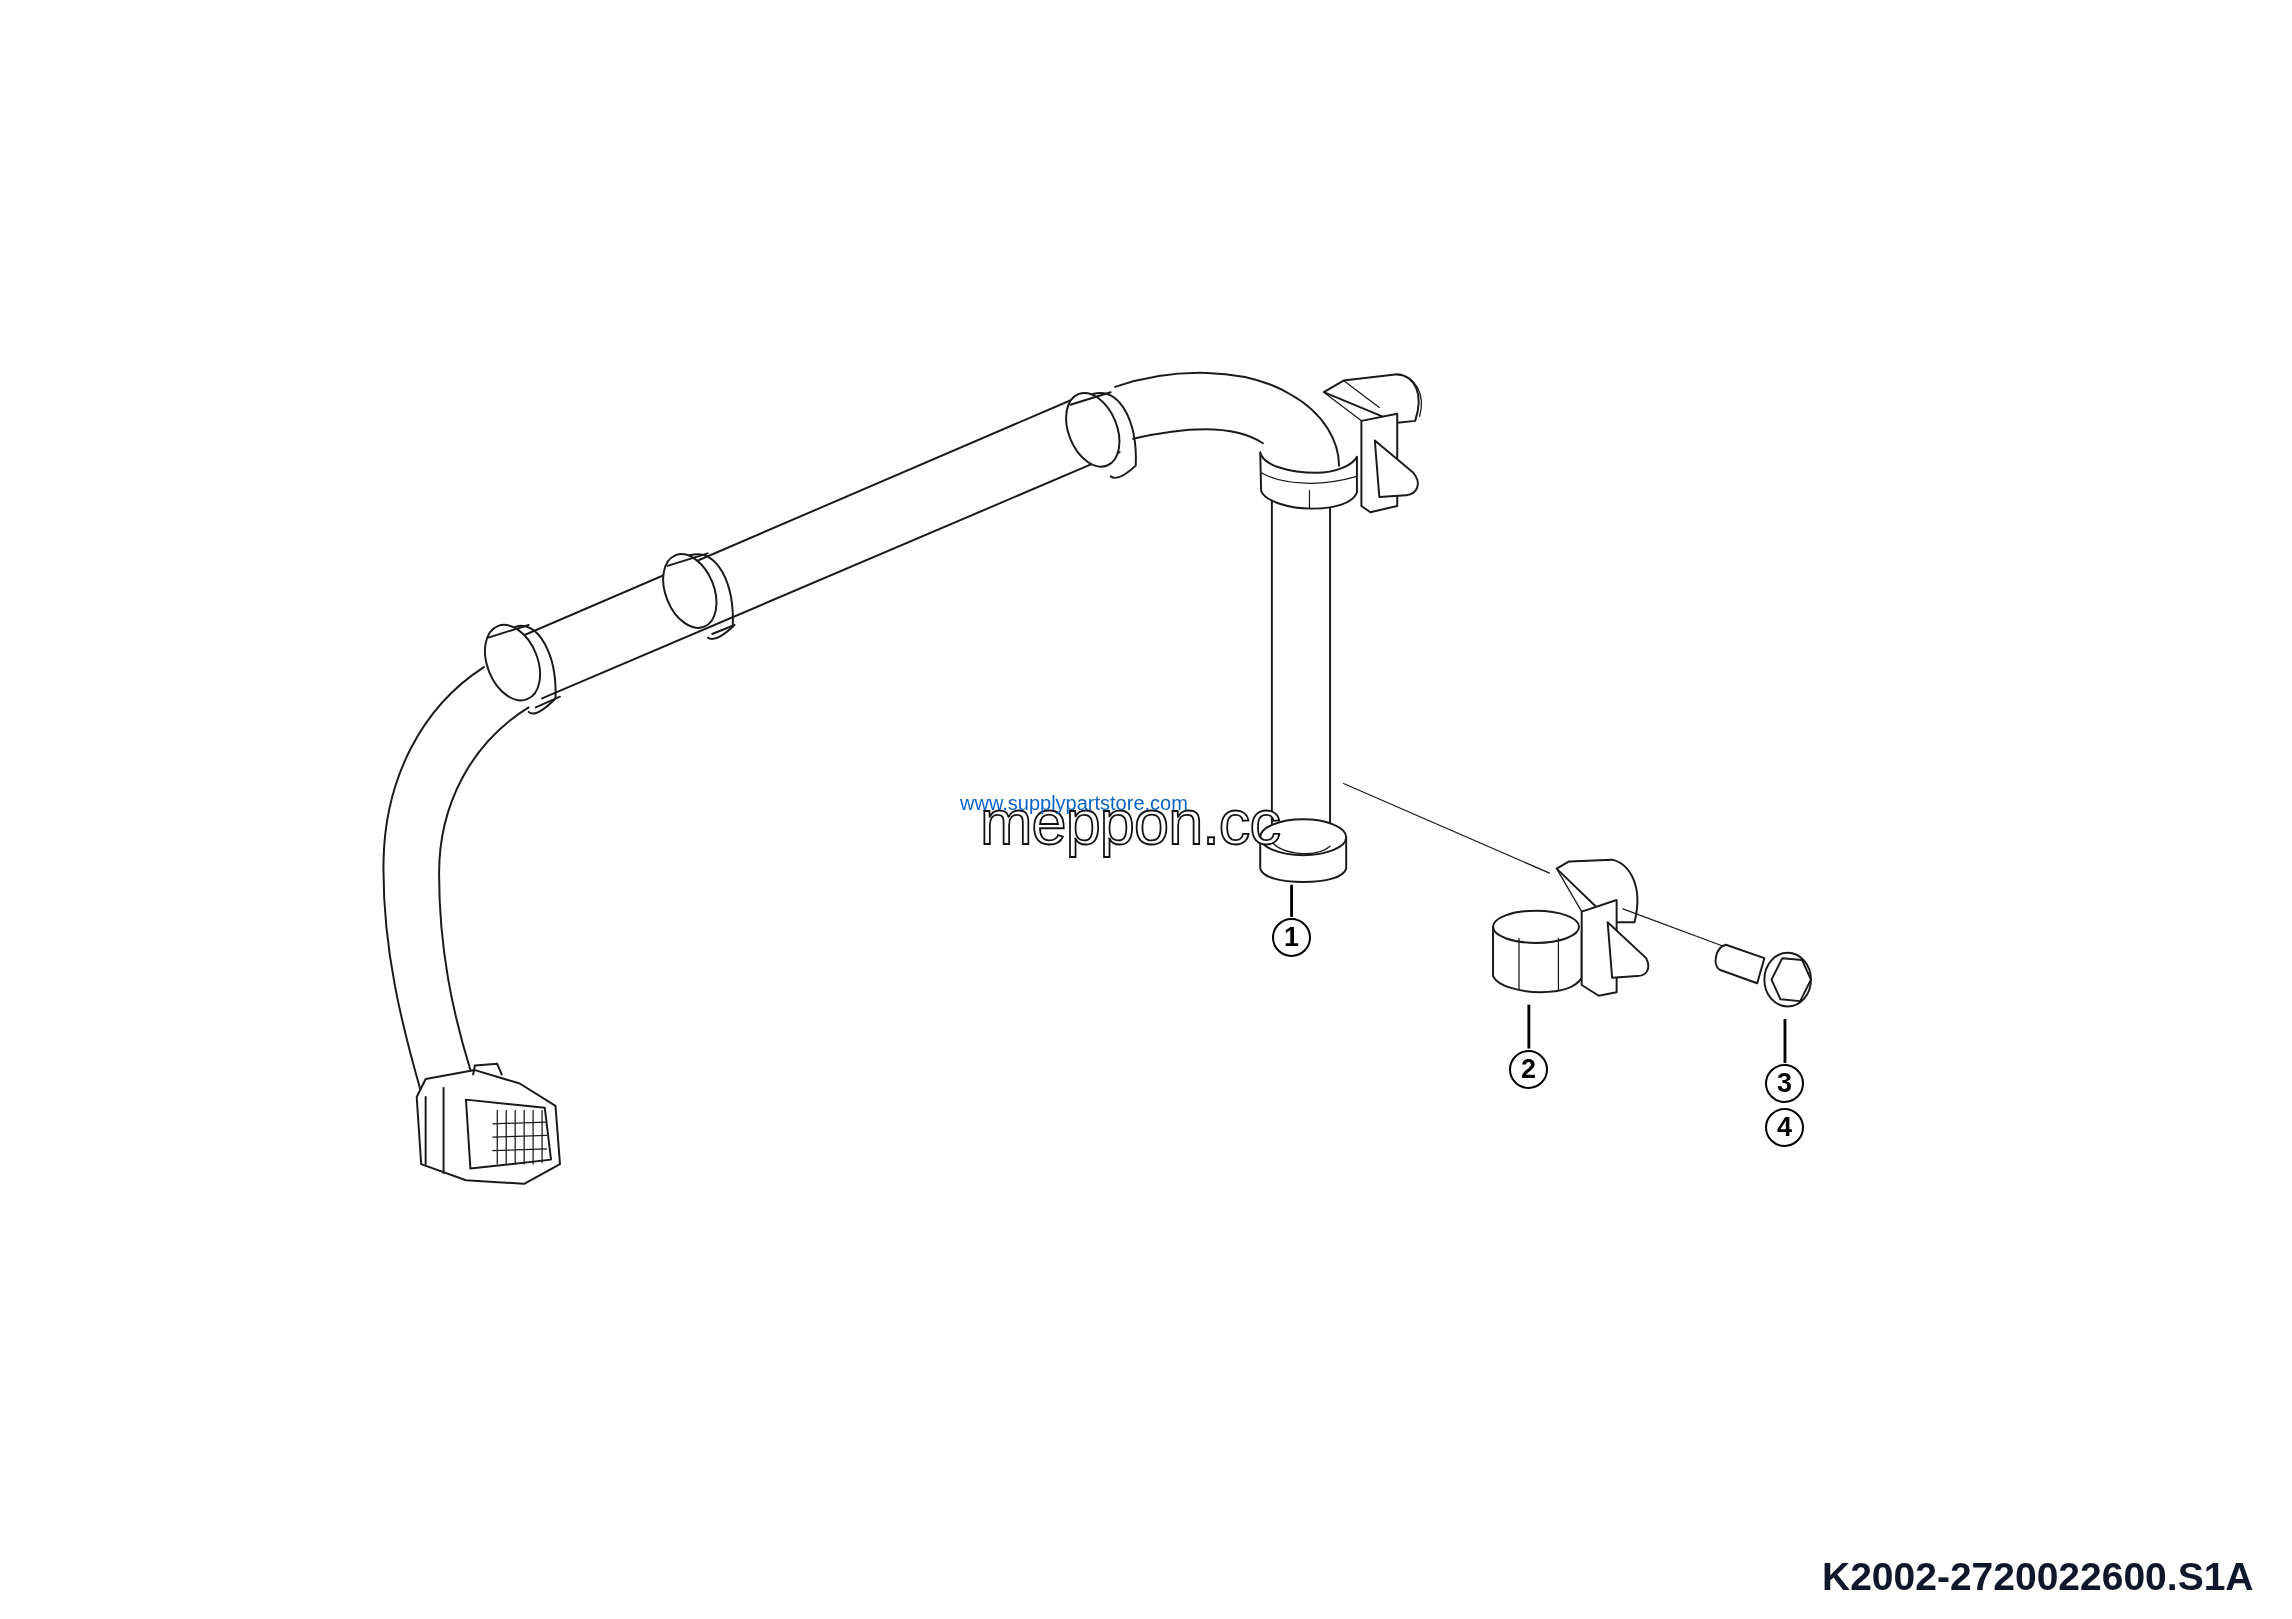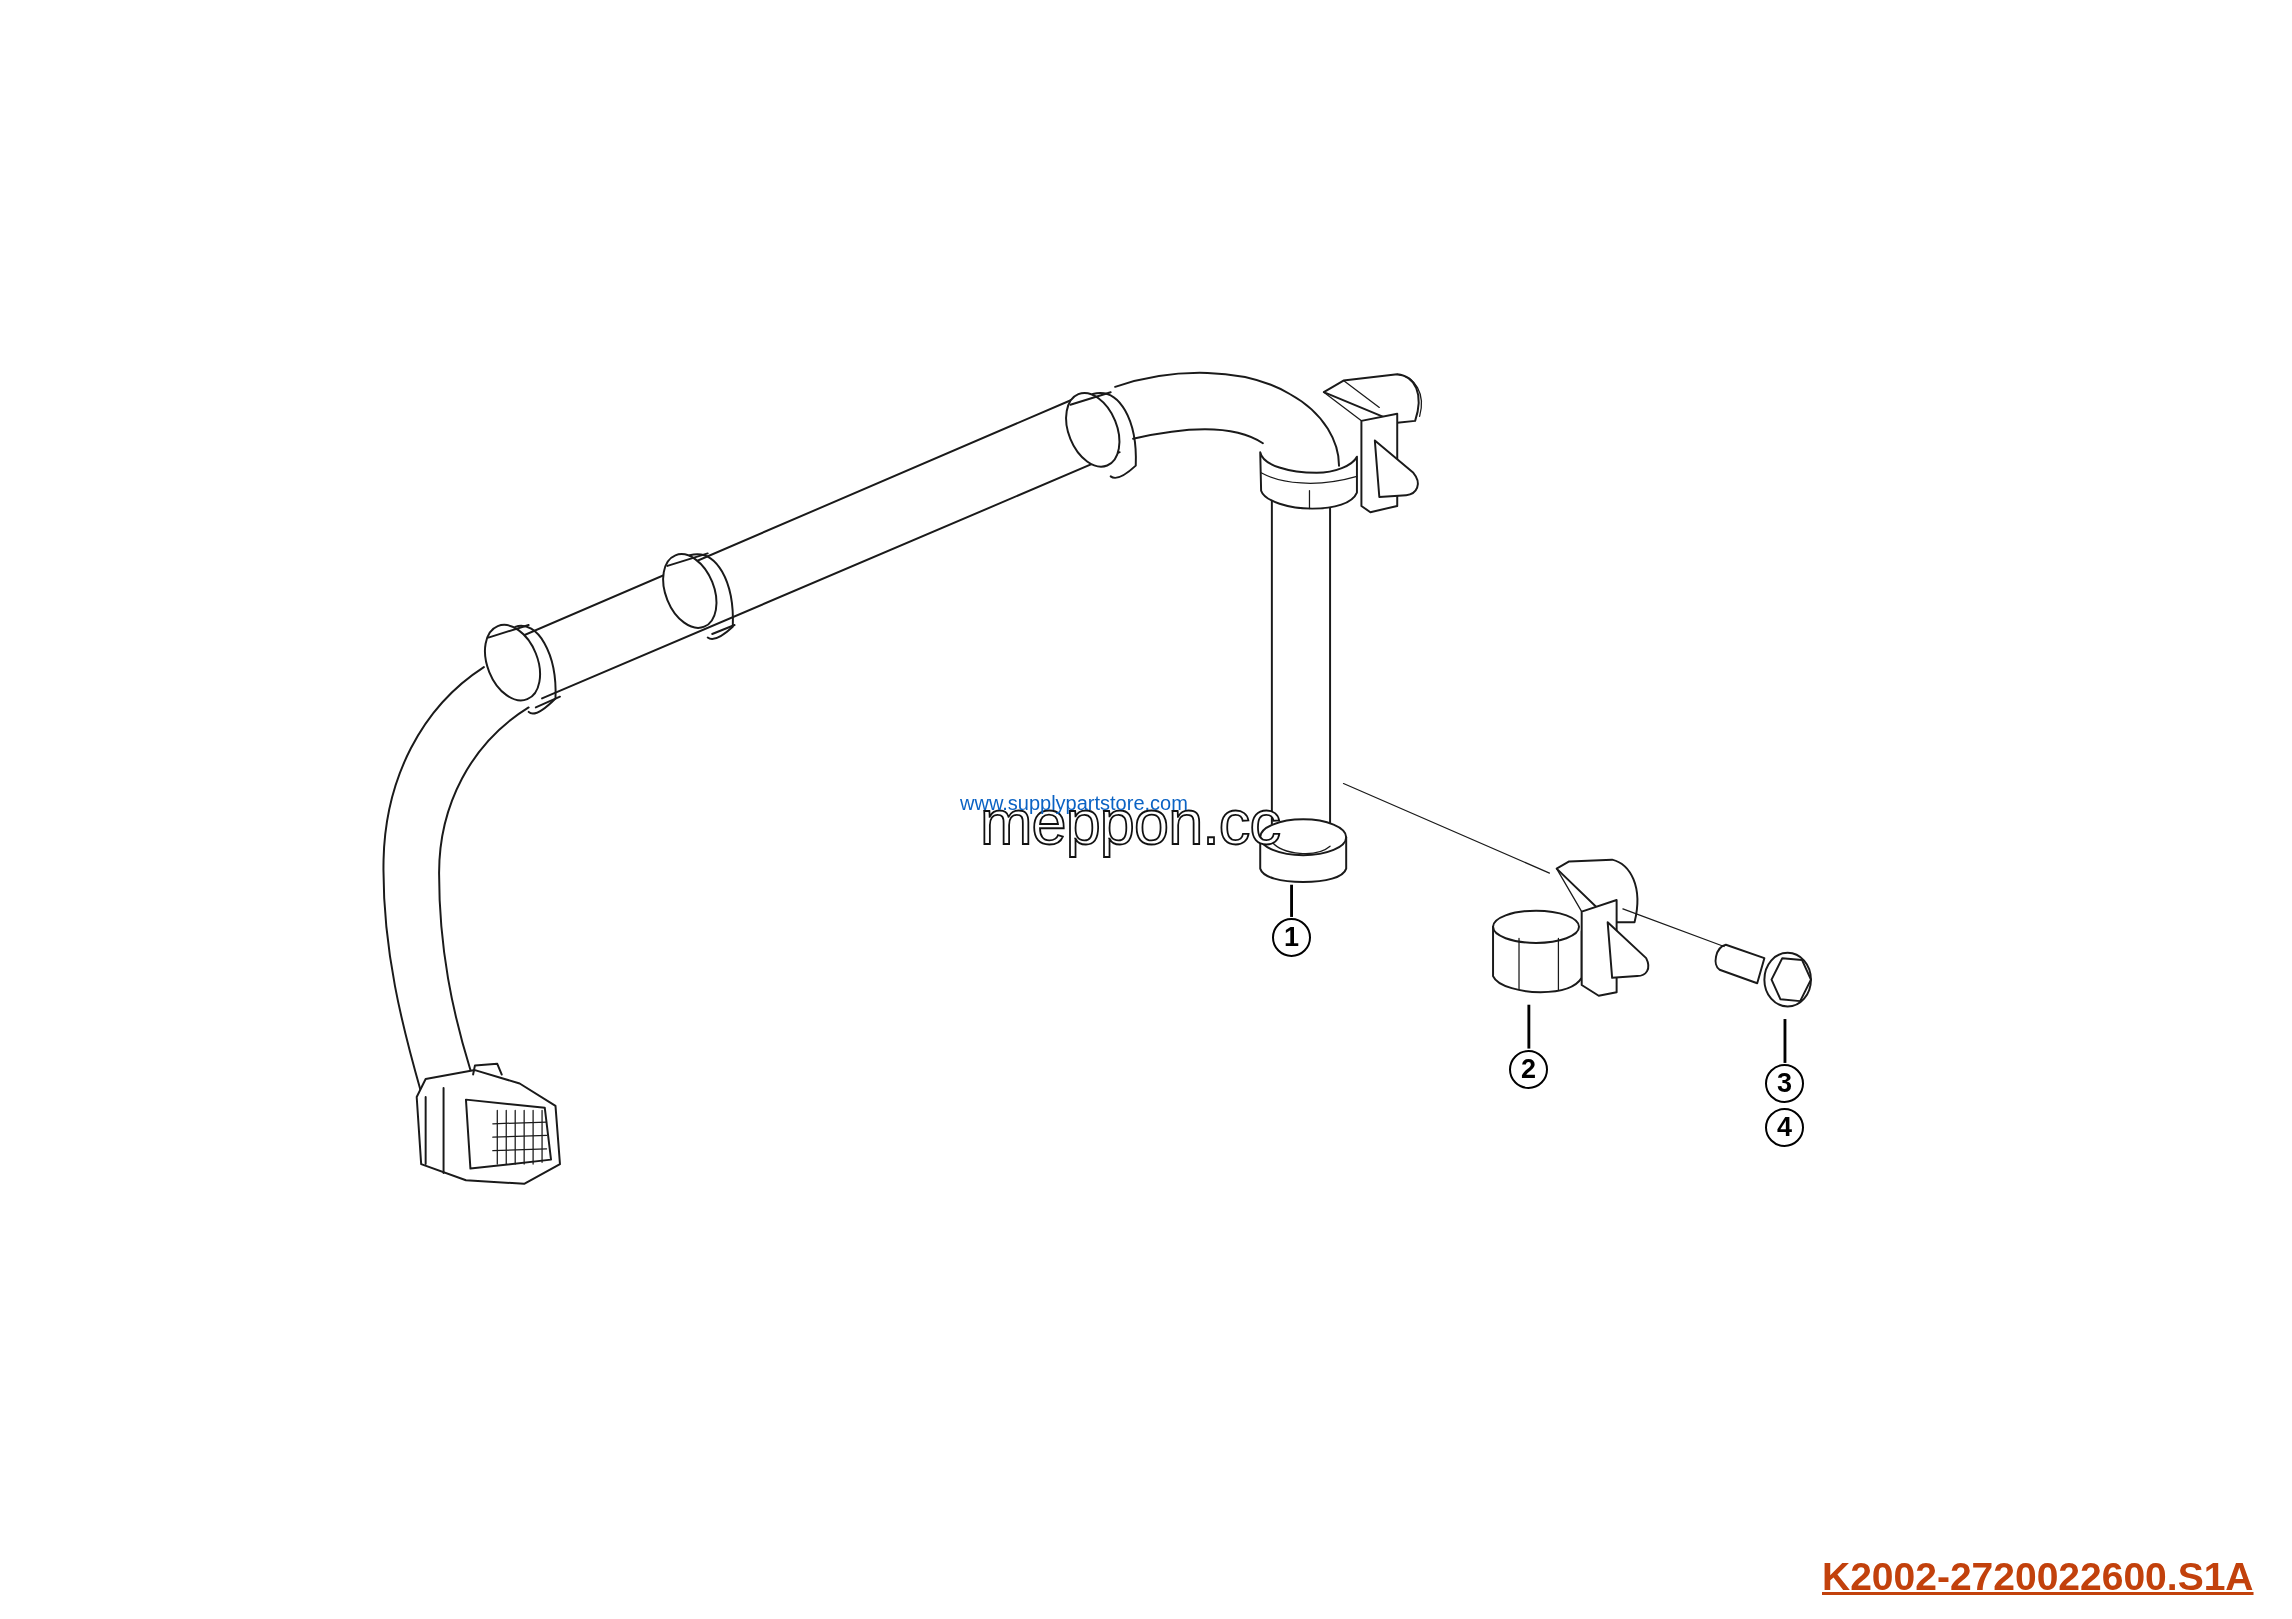--- a/index.html
+++ b/index.html
@@ -6,21 +6,21 @@
   body { width:2293px; height:1619px; position:relative; overflow:hidden; font-family:"Liberation Sans", sans-serif; }
   #drawing { position:absolute; left:0; top:0; width:2293px; height:1619px; }
   .ln { fill:none; stroke:#1a1a1a; stroke-width:2.2; stroke-linecap:round; stroke-linejoin:round; }
   .lt { fill:none; stroke:#1a1a1a; stroke-width:1.4; stroke-linecap:round; stroke-linejoin:round; }
   .fill-w { fill:#ffffff; }
   .leader { stroke:#000; stroke-width:3.2; fill:none; }
   .callout { position:absolute; width:39px; height:39px; border:2.2px solid #000; border-radius:50%; background:#fff;
              display:flex; align-items:center; justify-content:center; font-weight:bold; font-size:27px; color:#000; box-sizing:border-box; }
   .watermark-blue { position:absolute; left:960px; top:793px; font-size:20px; color:#0b63c4; letter-spacing:0px; white-space:nowrap; line-height:1; }
   .watermark-outline { position:absolute; left:980px; top:791px; font-size:63px; color:#ffffff; -webkit-text-stroke:1.8px #111; white-space:nowrap; line-height:1; letter-spacing:-0.9px;text-align:center; }
-  .drawing-code { position:absolute; left:1822px; top:1557px; font-size:39px; font-weight:bold; color:#c2410c; white-space:nowrap; line-height:1;text-decoration:underline; }
+  .drawing-code { position:absolute; left:1822px; top:1557px; font-size:39px; font-weight:bold; color:#0f172a; white-space:nowrap; line-height:1; }
 </style>
 </head>
 <body>
 
 <svg id="drawing" viewBox="0 0 2560 1808" xmlns="http://www.w3.org/2000/svg">
 
   <g>
 
     <path class="ln" d="M 540 745 C 470 790, 430 870, 428 960 C 426 1060, 450 1150, 470 1220"></path>
     <path class="ln" d="M 590 790 C 525 830, 490 900, 490 975 C 490 1060, 505 1130, 525 1195"></path>

